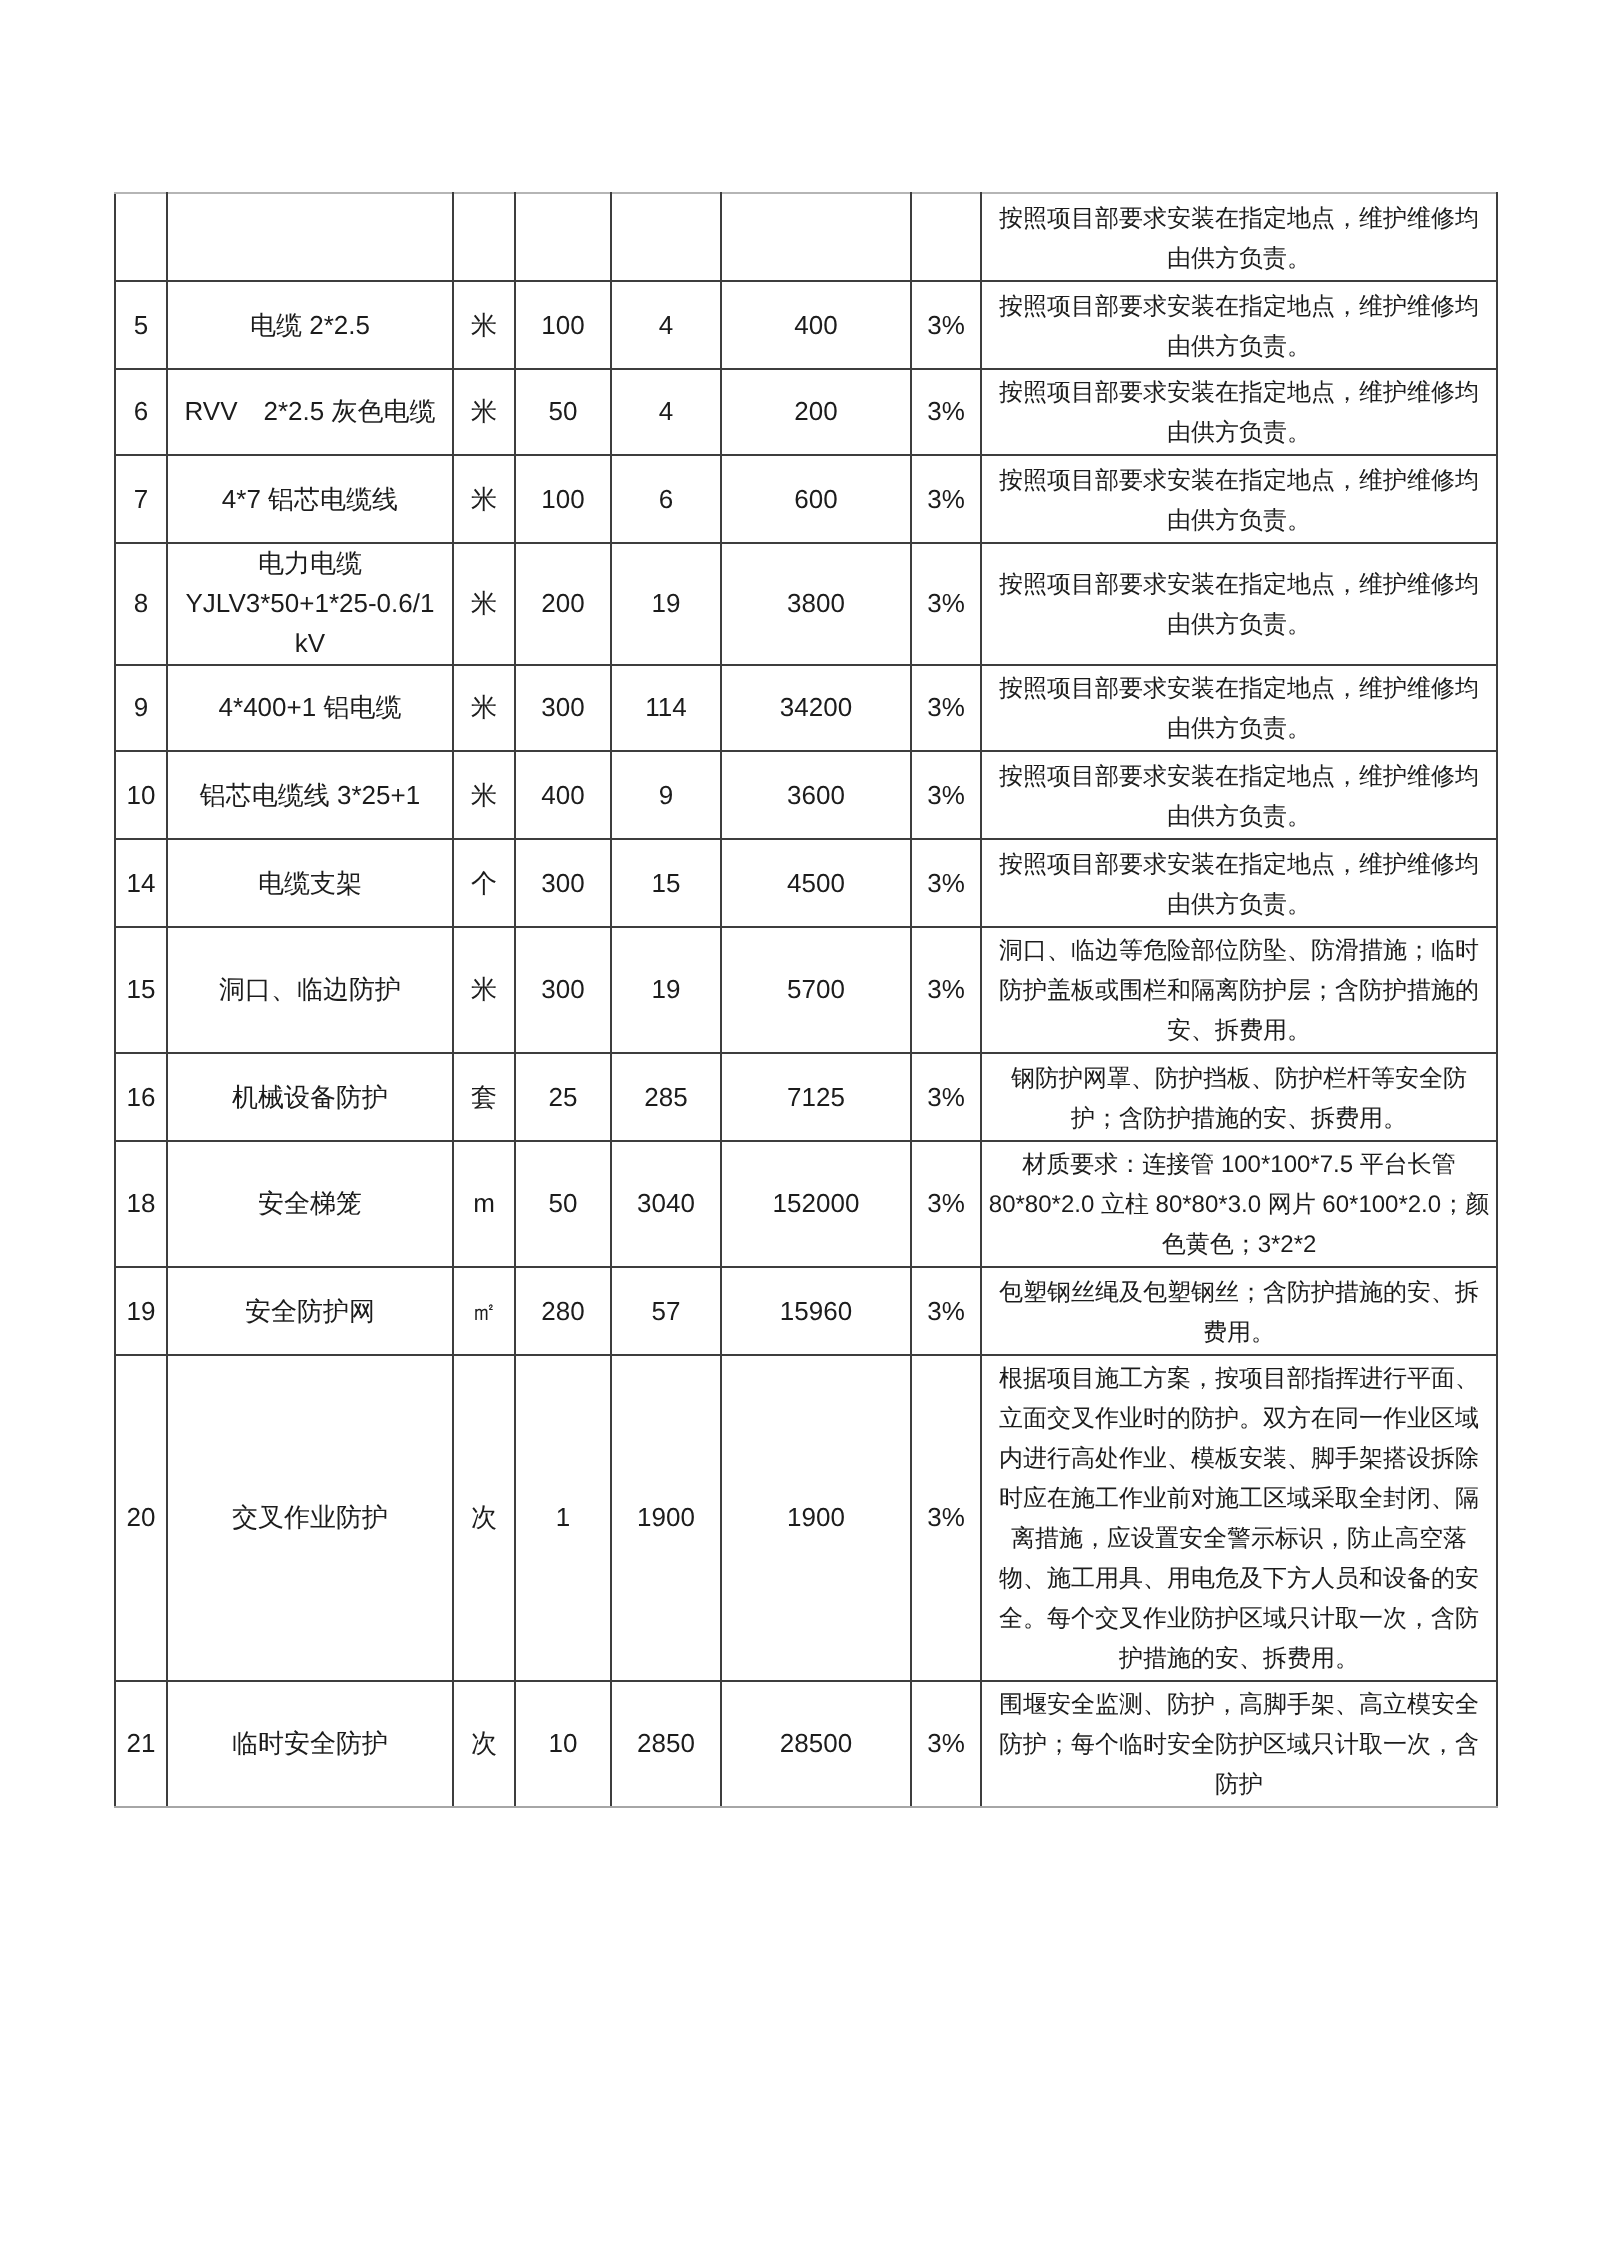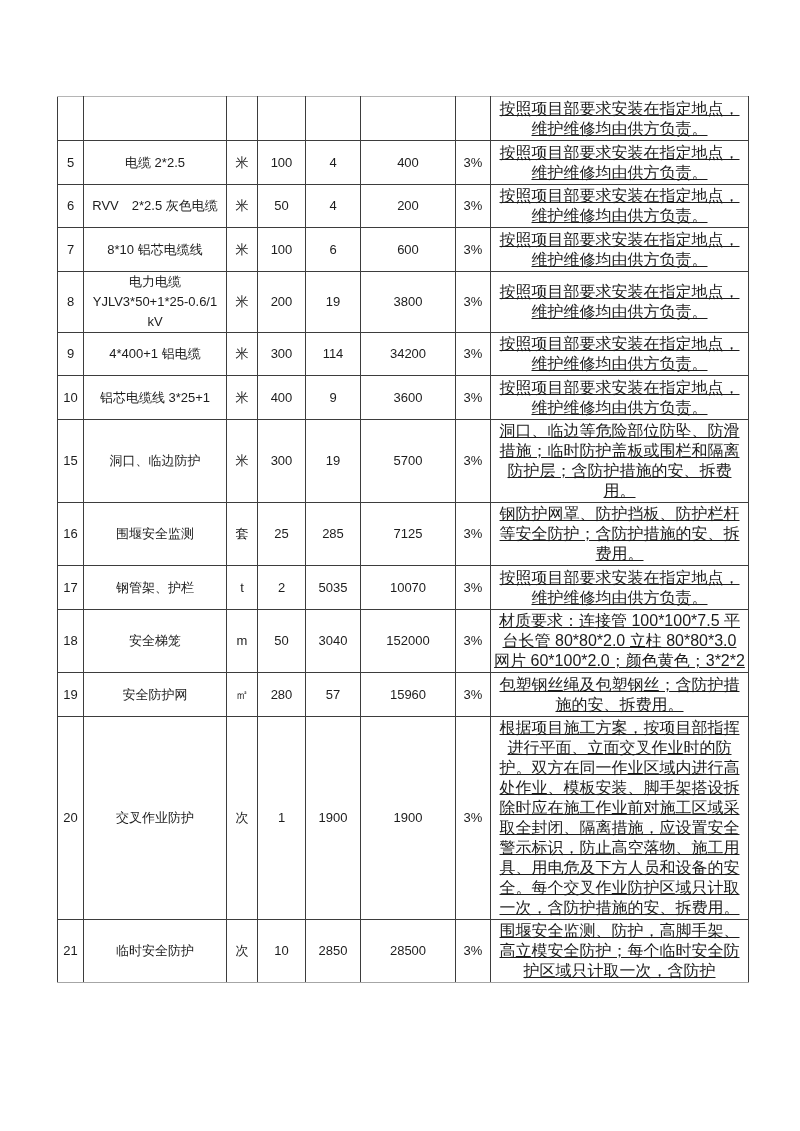--- a/index.html
+++ b/index.html
@@ -31,24 +31,23 @@
     font-size: 13px;
     line-height: 20px;
     padding: 0 2px;
     overflow: hidden;
     word-wrap: break-word;
   }
   table.boq td.col-name {
     font-size: 13px;
   }
   table.boq td.col-remark {
-    font-size: 16px;
+    font-size: 12px;
     line-height: 20px;
     padding: 1px 3px;
-    text-decoration: underline;
   }
   
   table.boq tr:first-child td { border-top: 1px solid #b5b5b5; }
   table.boq tr:last-child td  { border-bottom: 1px solid #a6a6a6; }
 </style>
 </head>
 <body>
 
 <div class="page">
   <table class="boq">
@@ -88,21 +87,21 @@
           <td class="col-name">RVV　2*2.5 灰色电缆</td>
           <td class="col-unit">米</td>
           <td class="col-qty">50</td>
           <td class="col-price">4</td>
           <td class="col-total">200</td>
           <td class="col-rate">3%</td>
           <td class="col-remark">按照项目部要求安装在指定地点，维护维修均由供方负责。</td>
         </tr>
         <tr style="height: 44px;">
           <td class="col-num">7</td>
-          <td class="col-name">8*10 铝芯电缆线</td>
+          <td class="col-name">4*7 铝芯电缆线</td>
           <td class="col-unit">米</td>
           <td class="col-qty">100</td>
           <td class="col-price">6</td>
           <td class="col-total">600</td>
           <td class="col-rate">3%</td>
           <td class="col-remark">按照项目部要求安装在指定地点，维护维修均由供方负责。</td>
         </tr>
         <tr style="height: 61px;">
           <td class="col-num">8</td>
           <td class="col-name">电力电缆 YJLV3*50+1*25-0.6/1 kV</td>
@@ -126,49 +125,49 @@
         <tr style="height: 44px;">
           <td class="col-num">10</td>
           <td class="col-name">铝芯电缆线 3*25+1</td>
           <td class="col-unit">米</td>
           <td class="col-qty">400</td>
           <td class="col-price">9</td>
           <td class="col-total">3600</td>
           <td class="col-rate">3%</td>
           <td class="col-remark">按照项目部要求安装在指定地点，维护维修均由供方负责。</td>
         </tr>
+        <tr style="height: 44px;">
+          <td class="col-num">14</td>
+          <td class="col-name">电缆支架</td>
+          <td class="col-unit">个</td>
+          <td class="col-qty">300</td>
+          <td class="col-price">15</td>
+          <td class="col-total">4500</td>
+          <td class="col-rate">3%</td>
+          <td class="col-remark">按照项目部要求安装在指定地点，维护维修均由供方负责。</td>
+        </tr>
         <tr style="height: 61px;">
           <td class="col-num">15</td>
           <td class="col-name">洞口、临边防护</td>
           <td class="col-unit">米</td>
           <td class="col-qty">300</td>
           <td class="col-price">19</td>
           <td class="col-total">5700</td>
           <td class="col-rate">3%</td>
           <td class="col-remark">洞口、临边等危险部位防坠、防滑措施；临时防护盖板或围栏和隔离防护层；含防护措施的安、拆费用。</td>
         </tr>
         <tr style="height: 44px;">
           <td class="col-num">16</td>
-          <td class="col-name">围堰安全监测</td>
+          <td class="col-name">机械设备防护</td>
           <td class="col-unit">套</td>
           <td class="col-qty">25</td>
           <td class="col-price">285</td>
           <td class="col-total">7125</td>
           <td class="col-rate">3%</td>
           <td class="col-remark">钢防护网罩、防护挡板、防护栏杆等安全防护；含防护措施的安、拆费用。</td>
-        </tr>
-        <tr style="height: 44px;">
-          <td class="col-num">17</td>
-          <td class="col-name">钢管架、护栏</td>
-          <td class="col-unit">t</td>
-          <td class="col-qty">2</td>
-          <td class="col-price">5035</td>
-          <td class="col-total">10070</td>
-          <td class="col-rate">3%</td>
-          <td class="col-remark">按照项目部要求安装在指定地点，维护维修均由供方负责。</td>
         </tr>
         <tr style="height: 60px;">
           <td class="col-num">18</td>
           <td class="col-name">安全梯笼</td>
           <td class="col-unit">m</td>
           <td class="col-qty">50</td>
           <td class="col-price">3040</td>
           <td class="col-total">152000</td>
           <td class="col-rate">3%</td>
           <td class="col-remark">材质要求：连接管 100*100*7.5 平台长管 80*80*2.0 立柱 80*80*3.0 网片 60*100*2.0；颜色黄色；3*2*2</td>

